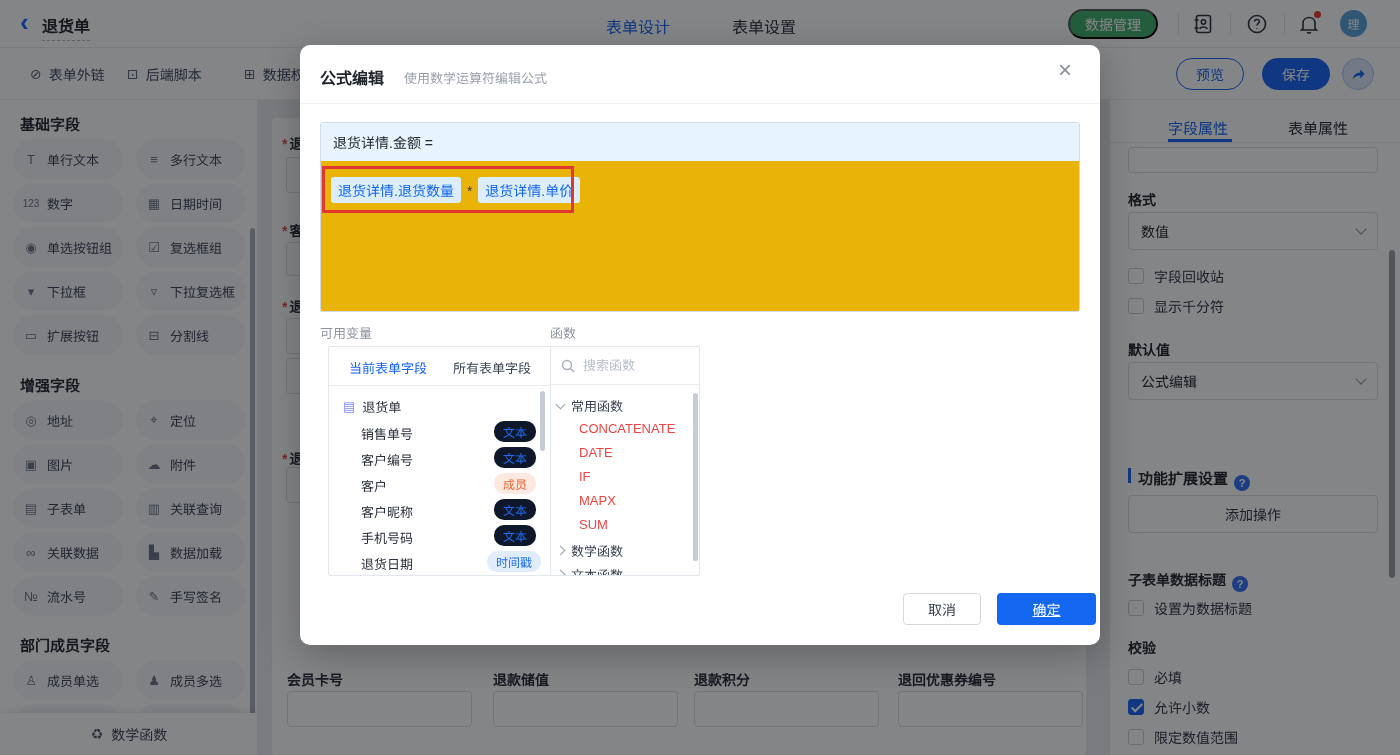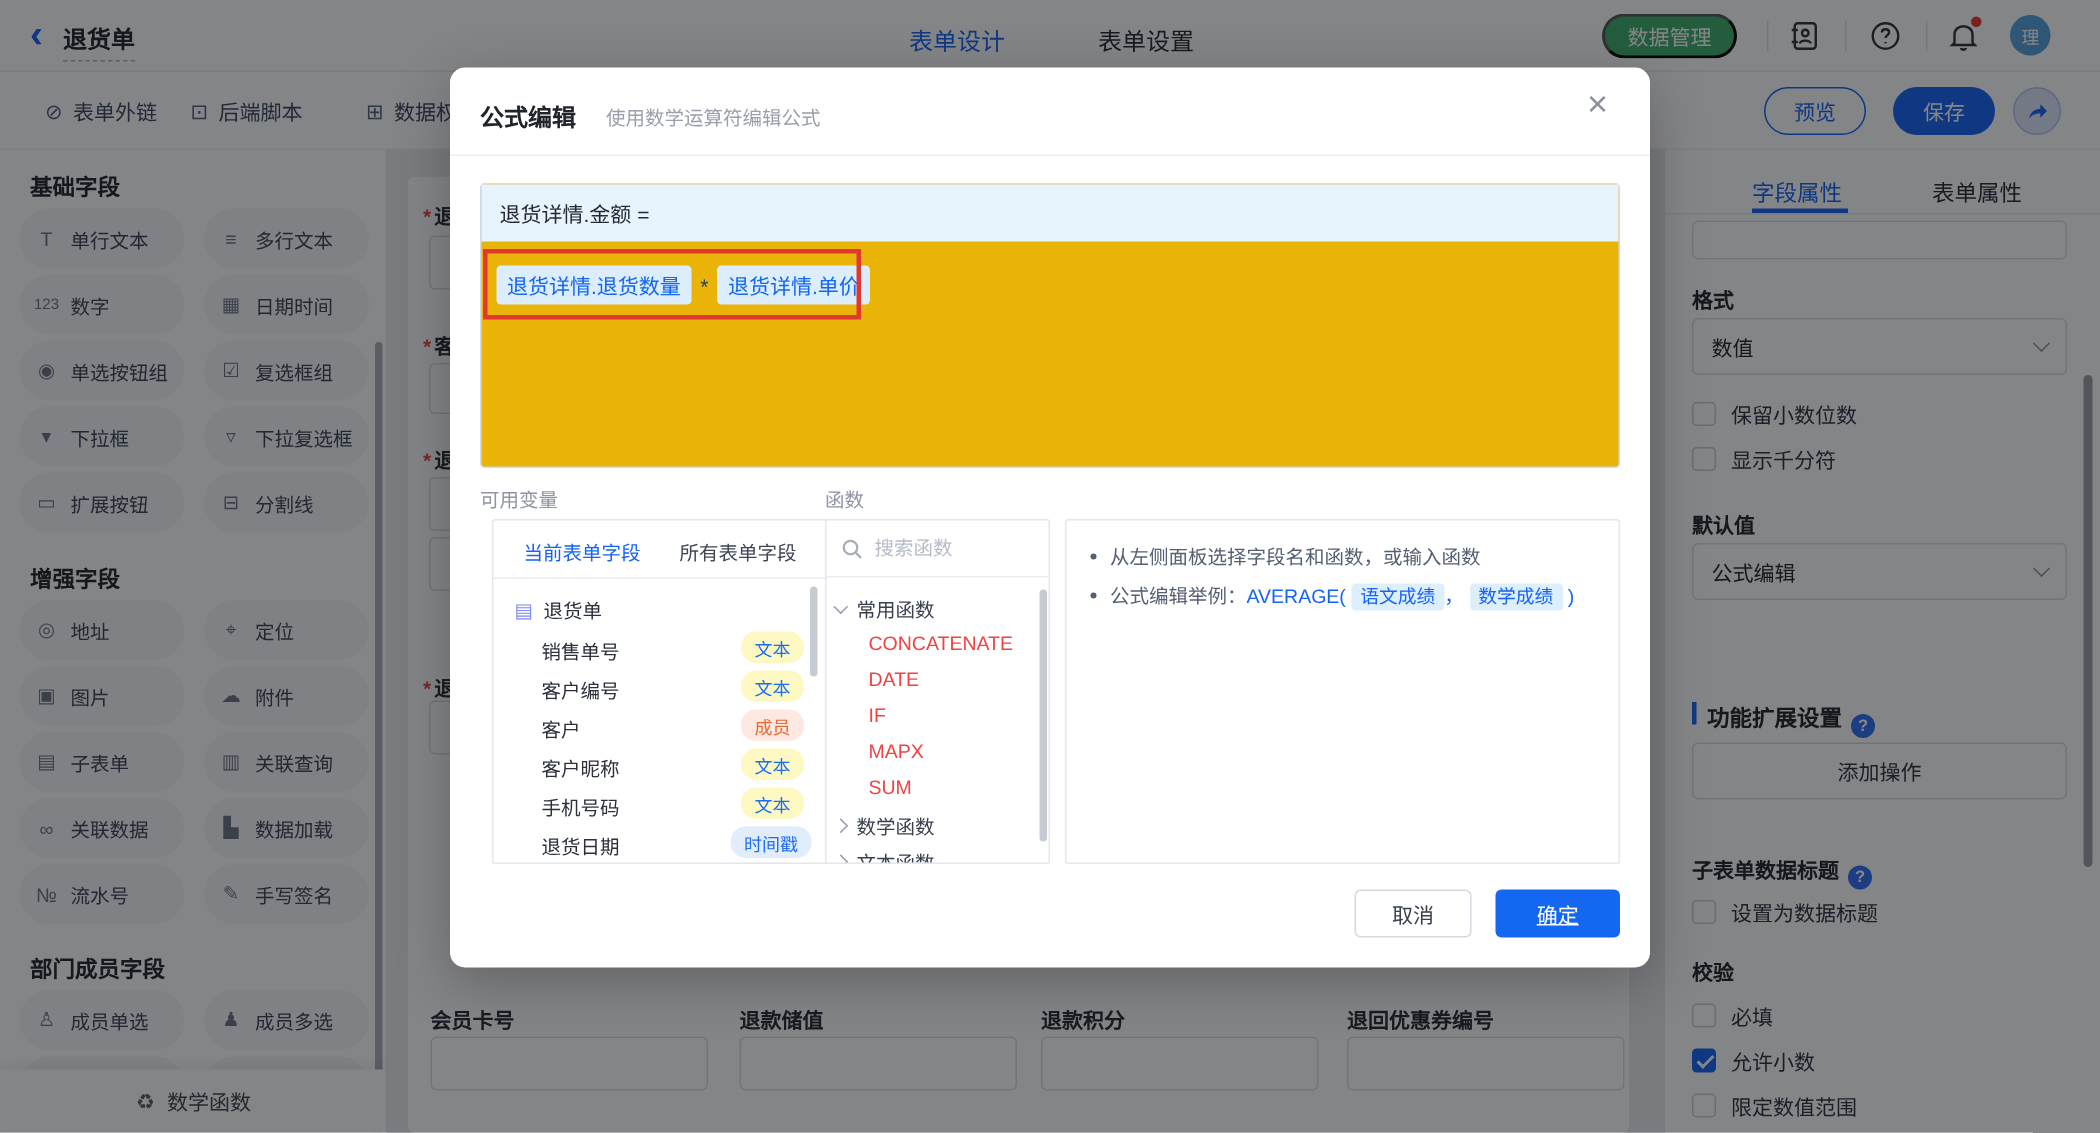--- a/index.html
+++ b/index.html
@@ -73,38 +73,38 @@
   .f-op { font-size:14px; color:#39404e; margin:0 6px; }
   .red-note { position:absolute; left:22px; top:121px; width:252px; height:47px; border:3px solid #e0382e; pointer-events:none; }
   .col-label { position:absolute; top:278px; font-size:13px; color:#8f95a3; }
   .m-box { position:absolute; top:301px; height:230px; border:1px solid #e2e6ed; border-radius:2px; background:#fff; overflow:hidden; }
   .v-tab { position:absolute; top:11px; font-size:13px; color:#3e4656; cursor:pointer; }
   .v-tab.active { color:#1764f4; }
   .v-div { position:absolute; left:0; top:38px; width:100%; height:1px; background:#e8ebf0; }
   .tree-row { position:absolute; font-size:13px; color:#2b303b; display:flex; align-items:center; gap:7px; cursor:pointer; }
   .doc-ic { color:#7c89f5; font-size:13px; }
   .badge { position:absolute; font-size:12px; padding:2px 9px; border-radius:10px; }
-  .b-text { background:#fef9c3; color:#1d6ef2; }
+  .b-text { background:#0f172a; color:#1d6ef2; }
   .b-member { background:#fde9e2; color:#f0662f; }
   .b-timestamp { background:#e1ecfc; color:#1d6ef2; }
   .tchev { width:7px; height:7px; border-right:1.4px solid #98a0ac; border-bottom:1.4px solid #98a0ac; display:inline-block; flex:0 0 auto; }
   .tchev.down { transform:rotate(45deg); margin-top:-3px; }
   .tchev.right { transform:rotate(-45deg); }
   .fn-search { position:absolute; left:0; top:0; width:100%; height:38px; border-bottom:1px solid #e8ebf0; display:flex; align-items:center; padding:0 10px; gap:8px; }
   .fn-search input { border:none; outline:none; width:100px; font-size:13px; color:#3e4656; font-family:inherit; }
   .fn-search input::placeholder { color:#b7bdc8; }
   .fn-item { position:absolute; left:28px; font-size:13px; color:#ef4444; cursor:pointer; }
   .fn-group { position:absolute; left:6px; font-size:13px; color:#39404e; display:flex; align-items:center; gap:7px; cursor:pointer; }
   .mini-scroll { position:absolute; width:5px; border-radius:3px; background:#c6cbd4; }
   .help-li { position:absolute; left:16px; font-size:13px; color:#555f73; display:flex; align-items:center; gap:9px; }
   .dot { width:4px; height:4px; border-radius:50%; background:#555f73; flex:0 0 auto; }
   .h-chip { background:#ddeefd; color:#1764f4; padding:2px 6px; border-radius:3px; font-size:12.5px; }
   .fn-blue { color:#1764f4; }
   .btn-cancel { position:absolute; left:603px; top:548px; width:78px; height:32px; border:1px solid #d4d9e2; border-radius:4px; background:#fff; font-size:14px; color:#39404e; display:flex; align-items:center; justify-content:center; cursor:pointer; }
-  .btn-ok { position:absolute; left:697px; top:548px; width:83px; height:32px; border:none; border-radius:4px; background:#1467f0; font-size:14px; color:#fff; display:flex; align-items:center; justify-content:center; cursor:pointer;text-decoration:underline; }
+  .btn-ok { position:absolute; left:697px; top:548px; width:99px; height:32px; border:none; border-radius:4px; background:#1467f0; font-size:14px; color:#fff; display:flex; align-items:center; justify-content:center; cursor:pointer;text-decoration:underline; }
 </style>
 </head>
 <body>
 
 <header class="topbar">
   <span class="back-ic">‹</span>
   <span class="doc-title">退货单</span>
   <span class="tb-tab active" style="left:606px;">表单设计</span>
   <span class="tb-tab" style="left:732px;">表单设置</span>
   <button class="pill-green">数据管理</button>
@@ -291,21 +291,21 @@
   <div class="rp-divider"></div>
   <div class="fld-input" style="left:18px;top:47px;width:250px;height:26px;"></div>
 
   <div class="rp-label" style="top:89px;">格式</div>
   <div class="sel" style="top:112px;">
     <span>数值</span>
     <span class="chev"></span>
   </div>
   <div class="cb" style="top:166px;">
       <span class="box"></span>
-      <span>保留小数位数</span>
+      <span>字段回收站</span>
     </div>
   <div class="cb" style="top:196px;">
       <span class="box"></span>
       <span>显示千分符</span>
     </div>
 
   <div class="rp-label" style="top:239px;">默认值</div>
   <div class="sel" style="top:262px;">
     <span>公式编辑</span>
     <span class="chev"></span>
@@ -417,31 +417,16 @@
       <span class="tchev right"></span>
       <span>数学函数</span>
     </div>
     <div class="fn-group" style="top:218px;">
       <span class="tchev right"></span>
       <span>文本函数</span>
     </div>
     <div class="mini-scroll" style="left:142px;top:46px;height:168px;"></div>
   </div>
 
-  <div class="m-box" style="left:410px;width:370px;">
-    <div class="help-li" style="top:14px;">
-      <span class="dot"></span>
-      <span>从左侧面板选择字段名和函数，或输入函数</span>
-    </div>
-    <div class="help-li" style="top:40px;">
-      <span class="dot"></span>
-      <span>
-        <span>公式编辑举例：</span><span class="fn-blue">AVERAGE(</span>
-        <span class="h-chip">语文成绩</span><span class="fn-blue">，</span>
-        <span class="h-chip">数学成绩</span>
-        <span class="fn-blue">)</span>
-      </span>
-    </div>
-  </div>
 
   <button class="btn-cancel">取消</button>
   <button class="btn-ok">确定</button>
 </section>
 
 </body></html>

